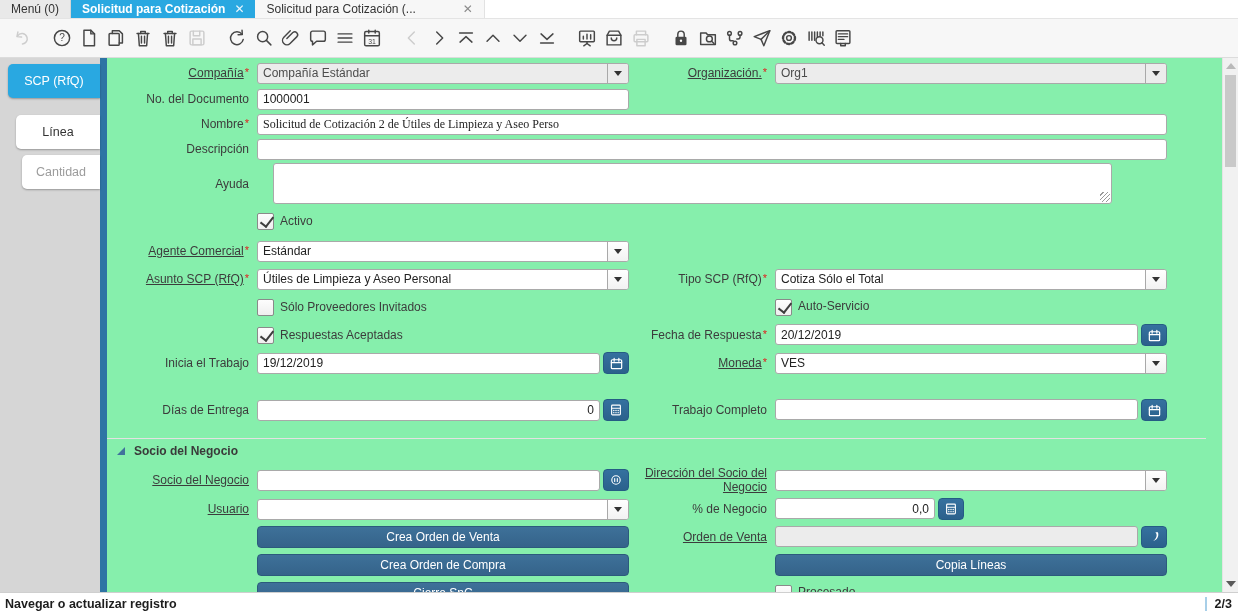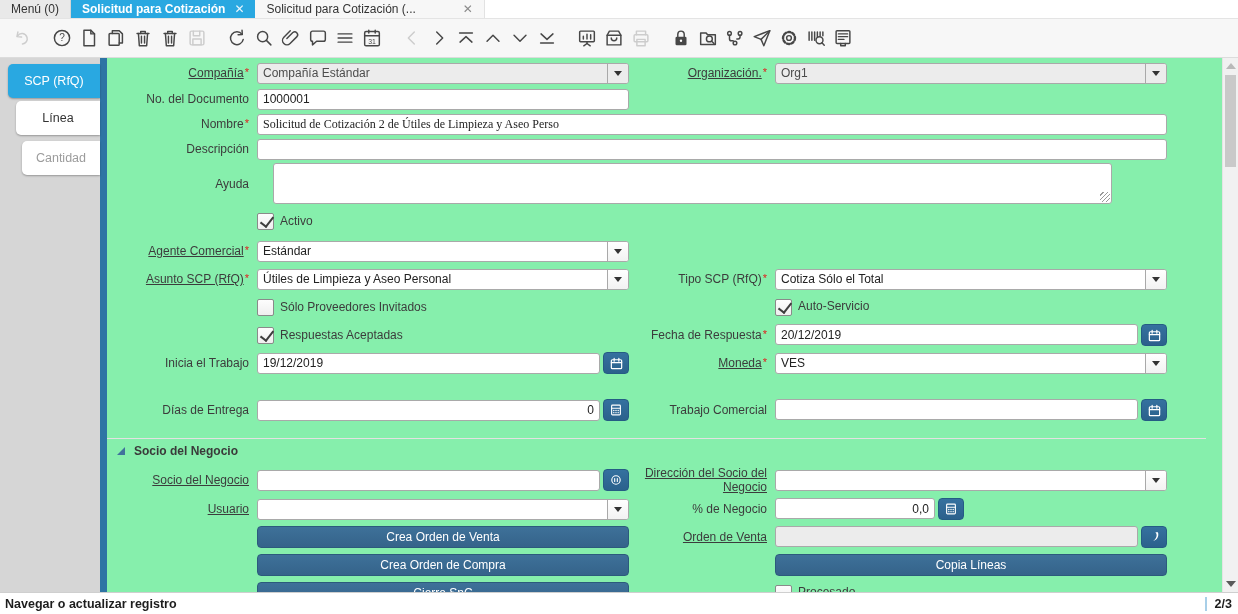--- a/index.html
+++ b/index.html
@@ -25,21 +25,21 @@
   .tbi svg .fillpart{fill:#474747;stroke:none;}
   .tgap{width:13px;flex:none;}
 
   
   .main{display:flex;height:534px;}
   .sidebar{width:107px;background:#d6d6d6;position:relative;flex:none;}
   .side-strip{position:absolute;top:0;right:0;bottom:0;width:7px;background:#2e74a4;}
   .stab{height:34px;margin-right:7px;border-radius:5px 0 0 5px;display:flex;align-items:center;justify-content:center;
         font-size:12.5px;box-shadow:0 1px 2px rgba(0,0,0,.3);cursor:default;position:relative;z-index:1;}
   .stab.active{margin-left:8px;margin-top:6px;background:#29a8e1;color:#fff;}
-  .stab.normal{margin-left:16px;margin-top:3px;background:#fff;color:#333;}
+  .stab.normal{margin-left:16px;margin-top:17px;background:#fff;color:#333;}
   .stab.dim{margin-left:22px;margin-top:6px;background:#fff;color:#9c9c9c;}
 
   .content{flex:1;background:#86efac;position:relative;overflow:hidden;font-size:12px;color:#222;}
 
   
   .vscroll{width:16px;background:#f1f1f1;border-left:1px solid #e4e4e4;position:relative;flex:none;}
   .sarr{position:absolute;left:3px;width:0;height:0;border-left:5px solid transparent;border-right:5px solid transparent;}
   .sarr.up{top:5px;border-bottom:6px solid #b9b9b9;}
   .sarr.down{bottom:5px;border-top:6px solid #5a5a5a;}
   .sthumb{position:absolute;top:17px;left:2px;width:11px;height:92px;background:#c9c9c9;}
@@ -447,21 +447,21 @@
       <span class="fhalf">
           <input class="tbox num-in" value="0" style="">
         <span class="sqbtn">
             <svg width="14" height="14" viewBox="0 0 16 16">
               <rect x="3" y="2.5" width="10" height="11" rx="1"></rect>
               <path d="M3 6 h10"></path>
               <path d="M5.5 8.5 h.01 M8 8.5 h.01 M10.5 8.5 h.01 M5.5 11 h.01 M8 11 h.01 M10.5 11 h.01" stroke-width="1.7"></path>
             </svg>
           </span>
         </span>
-      <span class="rlbl"><span>Trabajo Comercial</span></span>
+      <span class="rlbl"><span>Trabajo Completo</span></span>
       <span class="rfld">
           <input class="tbox date-in" value="" style="">
         <span class="sqbtn">
             <svg width="15" height="15" viewBox="0 0 16 16">
               <rect x="2.5" y="4" width="11" height="9.5" rx="1"></rect>
               <path d="M2.5 7 h11 M5.5 2.5 v3 M10.5 2.5 v3"></path>
             </svg>
           </span>
         </span>
     </div>

